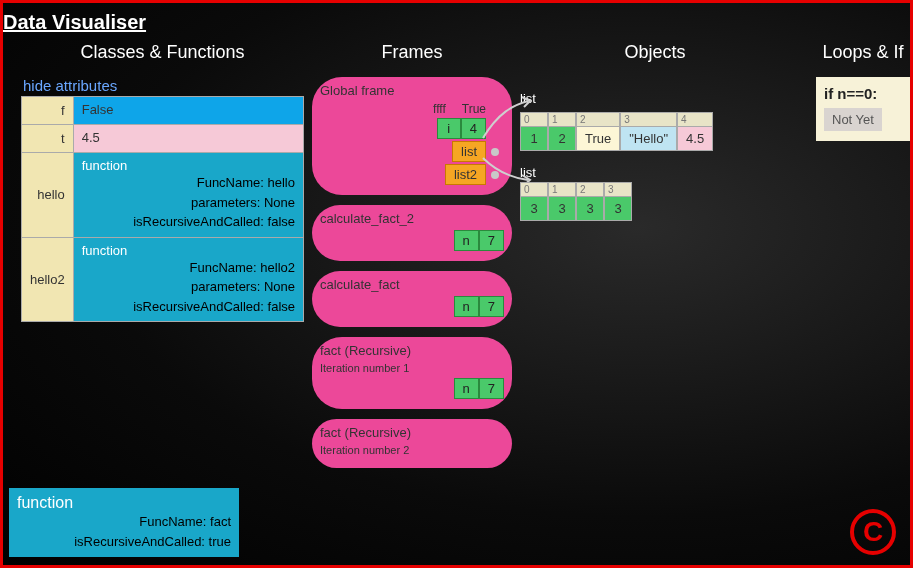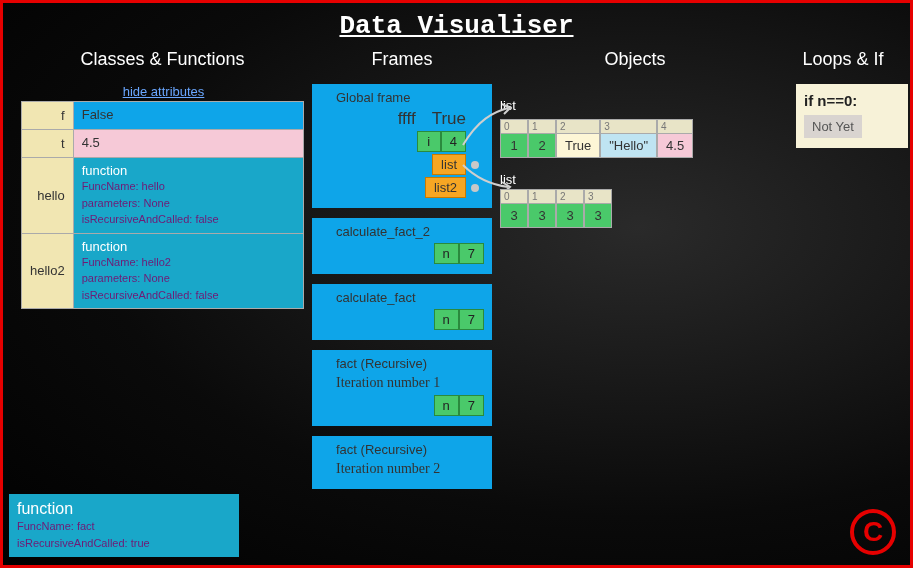--- a/index.html
+++ b/index.html
@@ -7,92 +7,91 @@
     width: 913px;
     height: 568px;
     background: radial-gradient(ellipse at 70% 40%, #2a2a2a 0%, #0a0a0a 60%, #000 100%);
     border: 3px solid #e60000;
     font-family: "Comic Sans MS", cursive, sans-serif;
     color: #fff;
     overflow: hidden;
     position: relative;
   }
   .title {
-    text-align: center;
-    font-size: 26px;
+    font-size: 20px;
     text-decoration: underline;
     padding: 8px 0 4px 0;
     font-weight: bold;
-    font-family: Liberation Mono, monospace;
   }
   .columns {
     display: flex;
     align-items: flex-start;
     padding: 0 6px;
     gap: 8px;
   }
   .col-header {
     color: #fff;
     font-size: 18px;
     text-align: center;
     margin-bottom: 10px;
     padding: 4px 0;
   }
   .col-classes { width: 295px; flex-shrink:0;padding-left:12px;}
-  .col-frames  { width: 180px; flex-shrink:0;}
+  .col-frames  { width: 200px; flex-shrink:0;}
   .col-objects { width: 270px; flex-shrink:0; position:relative;}
   .col-loops   { width: 130px; flex-shrink:0;}
 
   
   .class-title { font-size: 14px; color:#fff; padding:0 0 0 2px;}
-  .hide-link { color:#6aa7ff; text-decoration: underline; font-size:13px; cursor:pointer; padding-left:2px;text-align:center;}
+  .hide-link { color:#6aa7ff; font-size:15px; cursor:pointer; padding-left:2px;}
   .class-table { border-collapse: collapse; width:100%; margin-top:2px;}
   .class-table td { border:1px solid #aaa; font-size:13px; color:#333; vertical-align:top;}
   .keycell { background:#f1e6b2; text-align:right; padding:6px 8px; width:48px; color:#555;}
   .valcell { padding:5px 8px;}
   .val-yellow { background:#0ea5e9; }
   .val-pink   { background:#f6c9d7; }
   .val-blue   { background:#19a7c9; color:#0e3a4a; }
   .val-blue .fn-label { color:#fff; font-size:13px; }
-  .fn-line { color:#701a75; font-size:11px; line-height:1.5; }
+  .fn-line { color:#000000; font-size:13px; line-height:1.5;text-align:right; }
   .fn-box-standalone{
     position:absolute; left:6px; bottom:8px;
     width:230px; background:#19a7c9; padding:6px 8px;
   }
 
   
   .frame-box {
-    background:#0ea5e9;
+    background:#ec4899;
     color:#333;
     font-size:13px;
-    padding:6px 8px 8px 24px;
+    padding:6px 8px 8px 8px;
     margin-bottom:10px;
     position:relative;
+    border-radius:30px;
   }
   .frame-title { margin-bottom:4px; }
-  .frame-sub { font-size:14px; margin-bottom:4px;font-family:Liberation Serif, serif; }
+  .frame-sub { font-size:11px; margin-bottom:4px; }
   .kv {
     display:flex; justify-content:flex-end; gap:0; margin:2px 0;
   }
   .kv .k {
     background:#4ac96a; color:#222; padding:2px 8px; border:1px solid #2a8a3d;
     font-size:13px; min-width:24px; text-align:center;
   }
   .kv .k.orange { background:#f6a623; border-color:#c97a00; color:#333;}
   .kv .v {
     background:#4ac96a; color:#222; padding:2px 8px; border:1px solid #2a8a3d;
     font-size:13px; min-width:20px; text-align:center;
   }
   .kv .dot {
     width:18px; display:flex; align-items:center; justify-content:center;
   }
   .kv .dot span{
     width:8px;height:8px;border-radius:50%;background:#c8c8c8;display:inline-block;
   }
-  .globhead { display:flex; justify-content:flex-end; gap:16px; font-size:17px; color:#333; padding-right:18px; margin-bottom:2px;}
+  .globhead { display:flex; justify-content:flex-end; gap:16px; font-size:12px; color:#333; padding-right:18px; margin-bottom:2px;}
 
   
   .obj-label { color:#fff; font-size:13px; margin-bottom:2px; }
   .listrow { display:flex; margin-bottom:18px;}
   .cell {
     border:1px solid #aaa; font-size:13px; color:#333;
     min-width:28px;
   }
   .cellIdx { background:#e8e4c7; font-size:10px; color:#777; padding:1px 3px; border-bottom:1px solid #aaa; text-align:left;}
   .cellVal { padding:4px 8px; text-align:center;}

